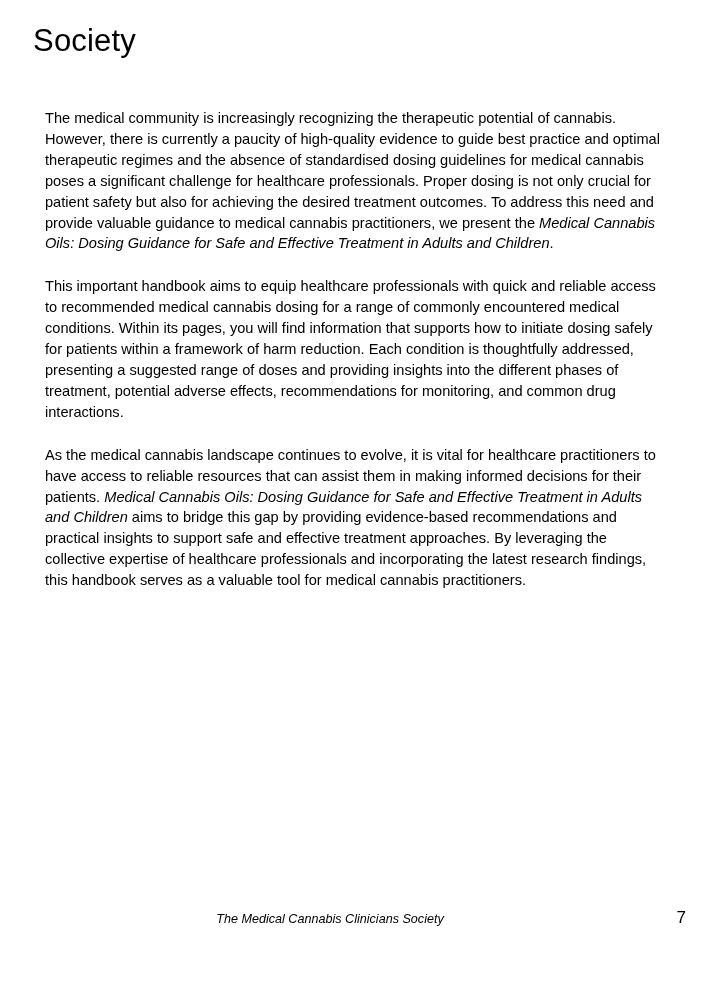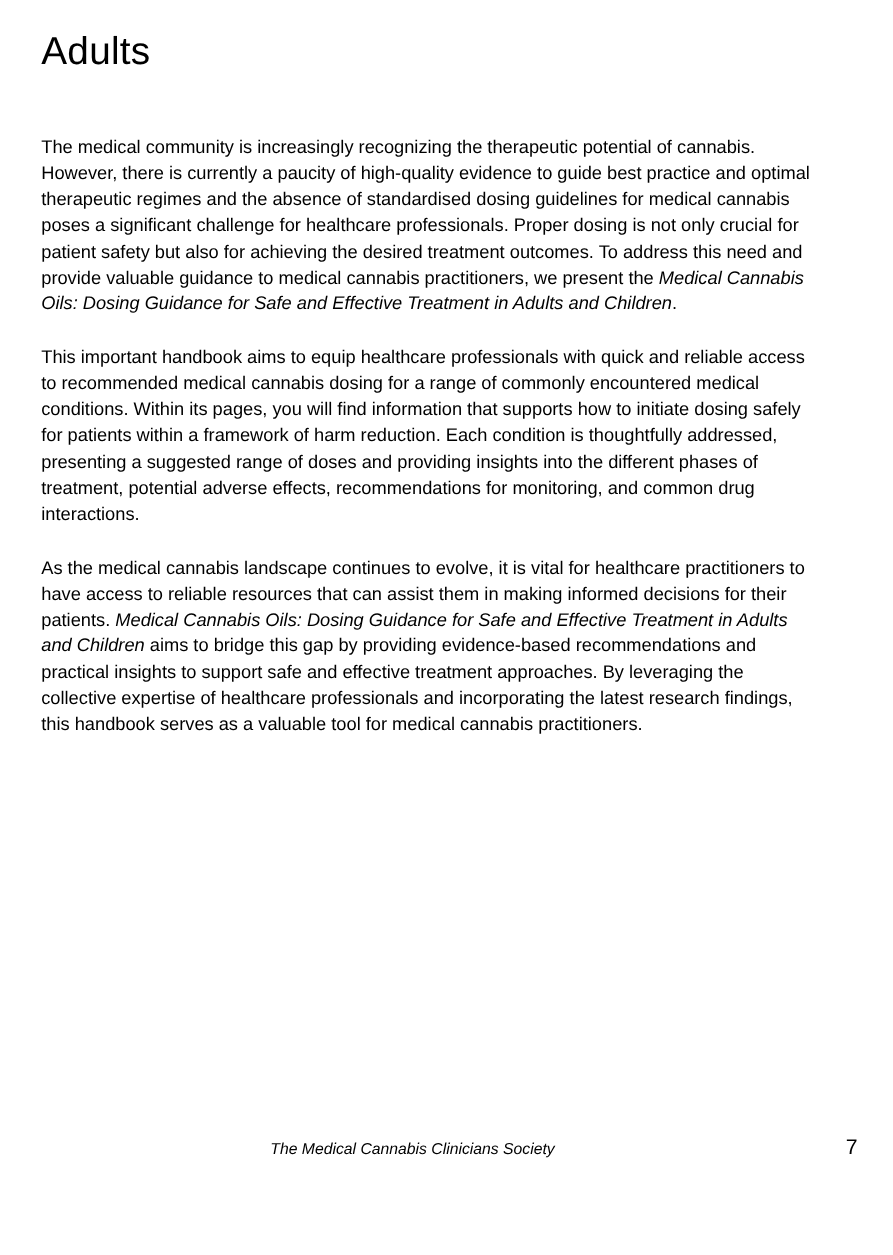--- a/index.html
+++ b/index.html
@@ -27,21 +27,21 @@
     top: 22px;
     font-size: 31px;
     font-weight: normal;
     letter-spacing: 0.2px;
     color: #000;
     margin: 0;
     line-height: 1.2;
   }
   .body-content {
     position: absolute;
-    left: 33px;
+    left: 45px;
     top: 108px;
     width: 624px;
   }
   .para {
     font-size: 14.6px;
     line-height: 20.9px;
     text-align: left;
     margin: 0 0 22px 0;
     color: #000;
   }
@@ -74,21 +74,21 @@
     top: 0px;
     font-size: 17px;
     color: #000;
   }
 </style>
 </head>
 <body>
 
 <div class="page">
 
-  <h1 class="page-title">Adults</h1>
+  <h1 class="page-title">Society</h1>
 
   <div class="body-content">
     <p class="para"><span>The medical community is increasingly recognizing the therapeutic potential of cannabis. However, there is currently a paucity of high-quality evidence to guide best practice and optimal therapeutic regimes and the absence of standardised dosing guidelines for medical cannabis poses a significant challenge for healthcare professionals. Proper dosing is not only crucial for patient safety but also for achieving the desired treatment outcomes. To address this need and provide valuable guidance to medical cannabis practitioners, we present the </span><i>Medical Cannabis Oils: Dosing Guidance for Safe and Effective Treatment in Adults and Children</i><span>.</span></p>
     <p class="para"><span>This important handbook aims to equip healthcare professionals with quick and reliable access to recommended medical cannabis dosing for a range of commonly encountered medical conditions. Within its pages, you will find information that supports how to initiate dosing safely for patients within a framework of harm reduction. Each condition is thoughtfully addressed, presenting a suggested range of doses and providing insights into the different phases of treatment, potential adverse effects, recommendations for monitoring, and common drug interactions.</span></p>
     <p class="para"><span>As the medical cannabis landscape continues to evolve, it is vital for healthcare practitioners to have access to reliable resources that can assist them in making informed decisions for their patients. </span><i>Medical Cannabis Oils: Dosing Guidance for Safe and Effective Treatment in Adults and Children</i><span> aims to bridge this gap by providing evidence-based recommendations and practical insights to support safe and effective treatment approaches. By leveraging the collective expertise of healthcare professionals and incorporating the latest research findings, this handbook serves as a valuable tool for medical cannabis practitioners.</span></p>
   </div>
 
   <div class="footer">
     <div class="footer-text">The Medical Cannabis Clinicians Society</div>
     <div class="footer-page-number">7</div>

